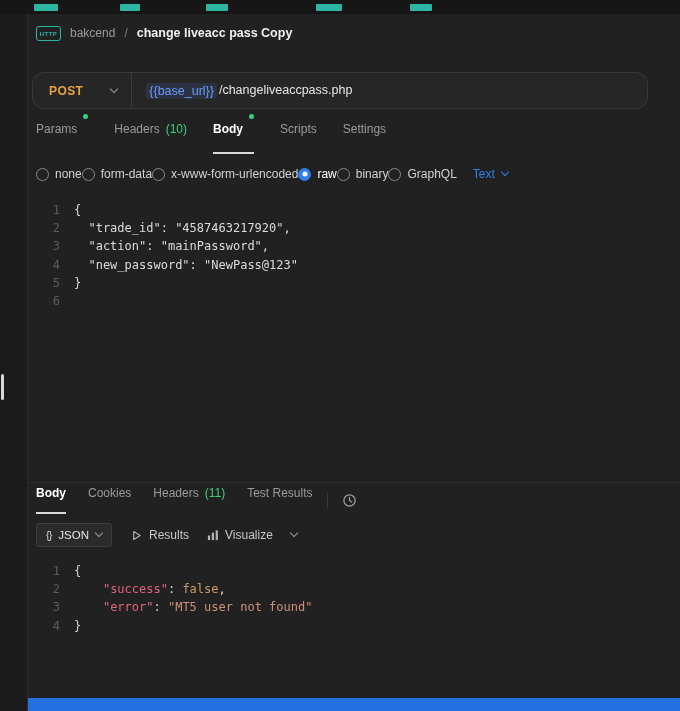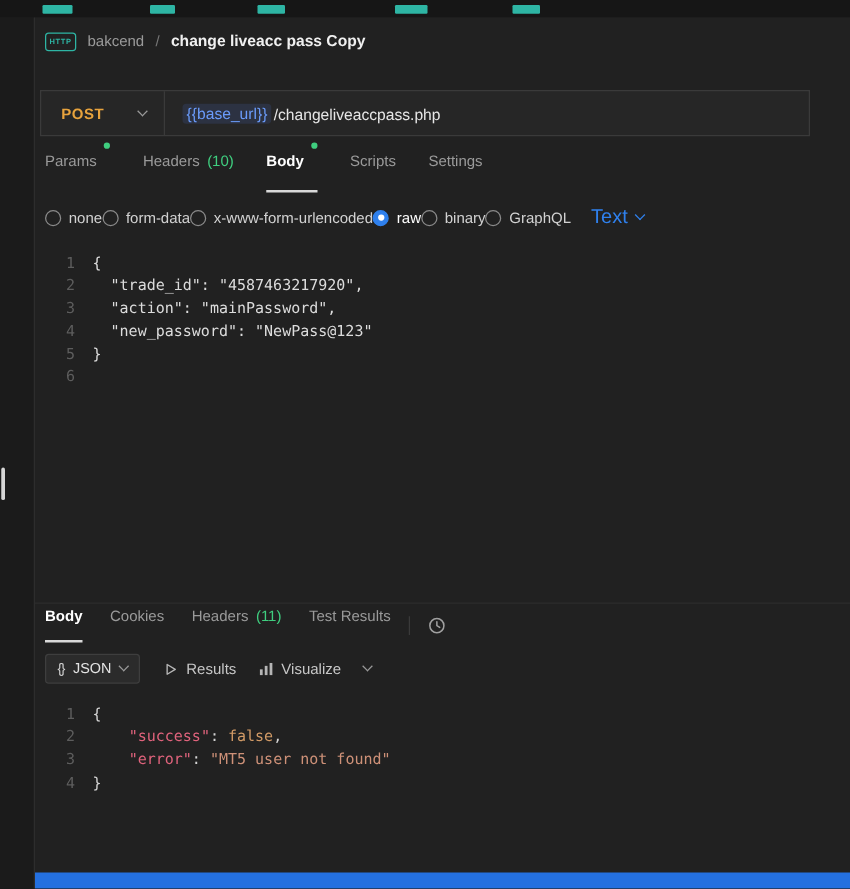--- a/index.html
+++ b/index.html
@@ -19,46 +19,46 @@
   .main{position:absolute;top:14px;left:28px;width:652px;height:697px;background:#212121}
 
   
   .breadcrumb{position:absolute;top:12px;left:8px;height:26px;display:flex;gap:9px}
   .http-badge{display:inline-flex;align-items:center;justify-content:center;width:25px;height:15px;border:1px solid var(--teal);border-radius:3px;color:var(--teal);font-size:6px;font-weight:700;letter-spacing:.5px}
   .bc-collection{color:#9a9a9a;font-size:12px}
   .bc-sep{color:#777;font-size:12px}
   .bc-name{color:#f0f0f0;font-size:12.5px;font-weight:600}
 
   
-  .url-bar{position:absolute;top:58px;left:4px;width:616px;height:37px;background:#262626;border:1px solid #3a3a3a;border-radius:0;display:flex;align-items:center}
+  .url-bar{position:absolute;top:58px;left:4px;width:616px;height:37px;background:#262626;border:1px solid #3a3a3a;border-radius:12px;display:flex;align-items:center}
   .method{display:flex;align-items:center;gap:28px;padding:0 14px 0 16px;height:100%}
   .method-label{color:var(--orange-method);font-size:12px;font-weight:700;letter-spacing:.4px}
   .vsep{width:1px;height:100%;background:#3a3a3a}
-  .url-text{display:flex;align-items:flex-end;padding-left:14px;font-size:12.5px;gap:2px}
+  .url-text{display:flex;align-items:flex-start;padding-left:14px;font-size:12.5px;gap:2px}
   .url-var{color:#6a9bfa;background:rgba(88,134,255,.13);border-radius:3px;padding:1px 3px}
   .url-path{color:#e6e6e6}
 
   
   .req-tabs{position:absolute;top:108px;left:8px;height:32px;display:flex;gap:26px}
   .tab{position:relative;display:flex;align-items:flex-start;gap:6px;font-size:12px;color:#9a9a9a;height:100%}
   .tab.active{color:#ffffff}
   .tab.active .tab-label{font-weight:600}
   .tab.active::after{content:"";position:absolute;left:0;right:0;bottom:0;height:2px;background:var(--active-underline)}
   .tab-count{color:var(--green)}
   .tab-dot{width:5px;height:5px;border-radius:50%;background:var(--green);margin-top:-8px}
 
   
   .body-modes{position:absolute;top:146px;left:8px;height:28px;display:flex;align-items:center}
   .modes-list{display:flex;align-items:center}
   .mode{display:flex;align-items:center;gap:6px;font-size:12px;color:#d2d2d2}
   .radio{width:13px;height:13px;border:1.4px solid #8a8a8a;border-radius:50%;position:relative;flex:none}
   .mode.selected .radio{background:var(--blue);border-color:var(--blue)}
   .mode.selected .radio::after{content:"";position:absolute;left:50%;top:50%;transform:translate(-50%,-50%);width:5px;height:5px;border-radius:50%;background:#fff}
   .mode.selected .label{color:#fff}
-  .lang-select{display:flex;align-items:center;gap:7px;margin-left:16px;color:var(--blue);font-size:16px;cursor:pointer}
+  .lang-select{display:flex;align-items:center;gap:7px;margin-left:16px;color:var(--blue);font-size:12px;cursor:pointer}
   .lang-select .chev{border-color:var(--blue)}
 
   
   .editor{position:absolute;left:0;right:0;font-family:"DejaVu Sans Mono","Liberation Mono",monospace;font-size:12px;line-height:18.2px}
   .editor.request{top:182px;height:282px;padding-top:5px}
   .editor.response{top:544px;height:122px;padding-top:4px}
   .crow{display:flex}
   .gut{flex:none;width:46px;text-align:right;padding-right:14px;color:#5d5d5d;user-select:none}
   .code{white-space:pre;color:#dcdcdc}
   .tk-key{color:var(--response-key)}

